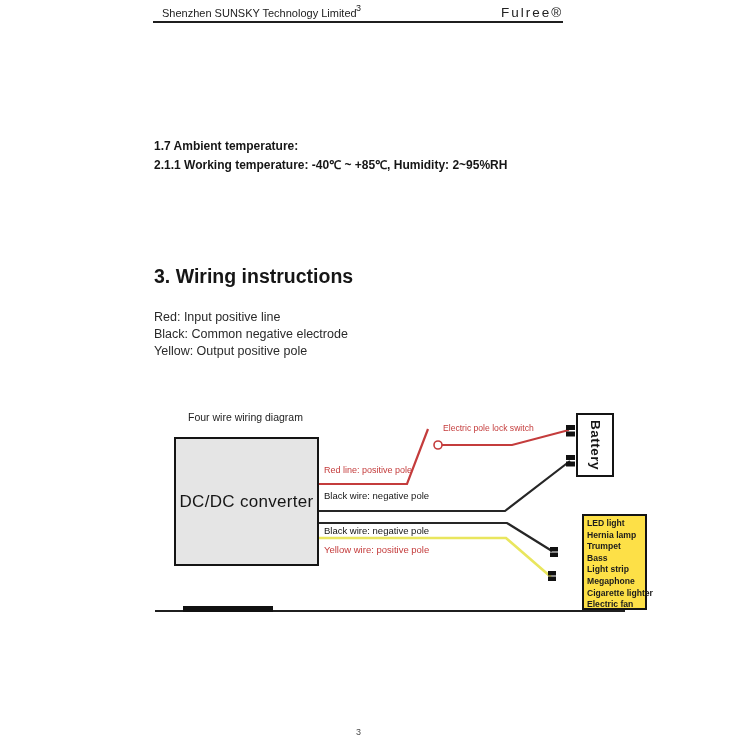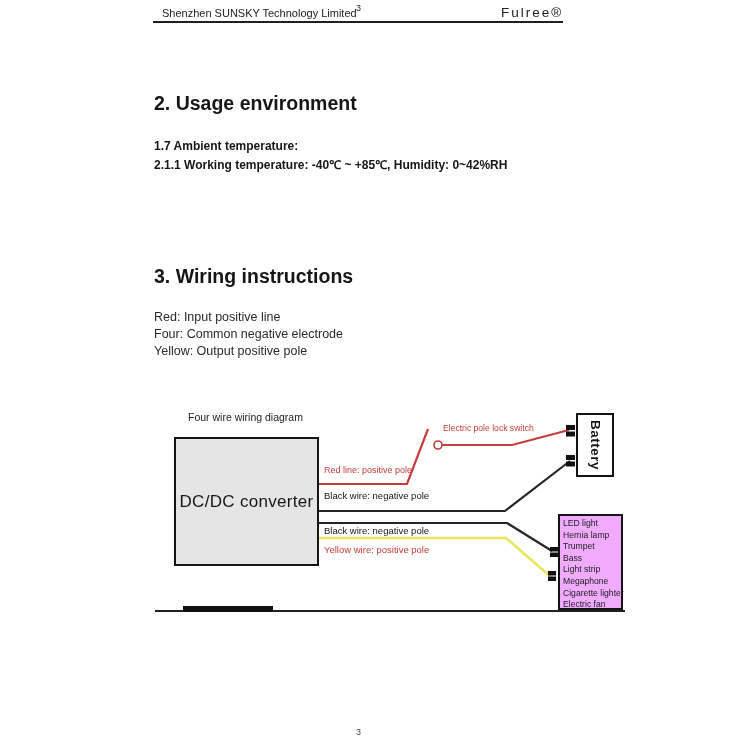--- a/index.html
+++ b/index.html
@@ -49,23 +49,24 @@
     left: 576px; top: 413px; width: 38px; height: 64px;
     border: 2px solid #141414; background: #ffffff;
     display: flex; align-items: center; justify-content: center;
   }
   .battery-box span {
     writing-mode: vertical-rl; text-orientation: mixed;
     font-size: 13.5px; font-weight: 600; color: #161616; letter-spacing: 0.5px;
   }
 
   .load-box {
-    left: 558px; top: 514px; width: 65px; height: 96px;
-    border: 2px solid #141414; background: #f0abfc;
+    left: 582px; top: 514px; width: 65px; height: 96px;
+    border: 2px solid #141414; background: #fde047;
     padding: 2px 0 0 3px;
+    font-weight: bold;
   }
   .load-box span { display: block; font-size: 8.6px; line-height: 11.6px; color: #1c1c1c; white-space: nowrap; }
 
   .wire-label { font-size: 9.5px; }
   .lbl-red { left: 324px; top: 465px; color: #c43c3c; font-size: 9px; }
   .lbl-black1 { left: 324px; top: 490px; color: #161616; }
   .lbl-black2 { left: 324px; top: 525px; color: #161616; }
   .lbl-yellow { left: 324px; top: 544px; color: #c43c3c; }
   .lbl-switch { left: 443px; top: 423px; color: #c43c3c; font-size: 8.6px; }
 
@@ -76,27 +77,26 @@
 </head>
 <body>
 
 <div id="page">
 
   <div class="abs hdr-company">Shenzhen SUNSKY Technology Limited</div>
   <div class="abs hdr-sup">3</div>
   <div class="abs hdr-brand">Fulree®</div>
   <div class="abs hdr-rule"></div>
 
-  <div class="abs h2 sec2-title">2. Usage environment</div>
   <div class="abs sec2-line sec2-l0">1.7 Ambient temperature:</div>
-  <div class="abs sec2-line sec2-l1">2.1.1 Working temperature: -40℃ ~ +85℃, Humidity: 0~42%RH</div>
+  <div class="abs sec2-line sec2-l1">2.1.1 Working temperature: -40℃ ~ +85℃, Humidity: 2~95%RH</div>
 
   <div class="abs h2 sec3-title">3. Wiring instructions</div>
   <div class="abs sec3-line sec3-l0">Red: Input positive line</div>
-  <div class="abs sec3-line sec3-l1">Four: Common negative electrode</div>
+  <div class="abs sec3-line sec3-l1">Black: Common negative electrode</div>
   <div class="abs sec3-line sec3-l2">Yellow: Output positive pole</div>
 
   <div class="abs diag-title">Four wire wiring diagram</div>
 
   <svg class="wires" width="750" height="750" viewBox="0 0 750 750">
 
     <path d="M319,484 L407,484 L428,429" fill="none" stroke-width="2.2" stroke="#c43c3c"></path>
 
     <circle cx="438" cy="445" r="4" fill="#ffffff" stroke-width="1.6" stroke="#c43c3c"></circle>
 

